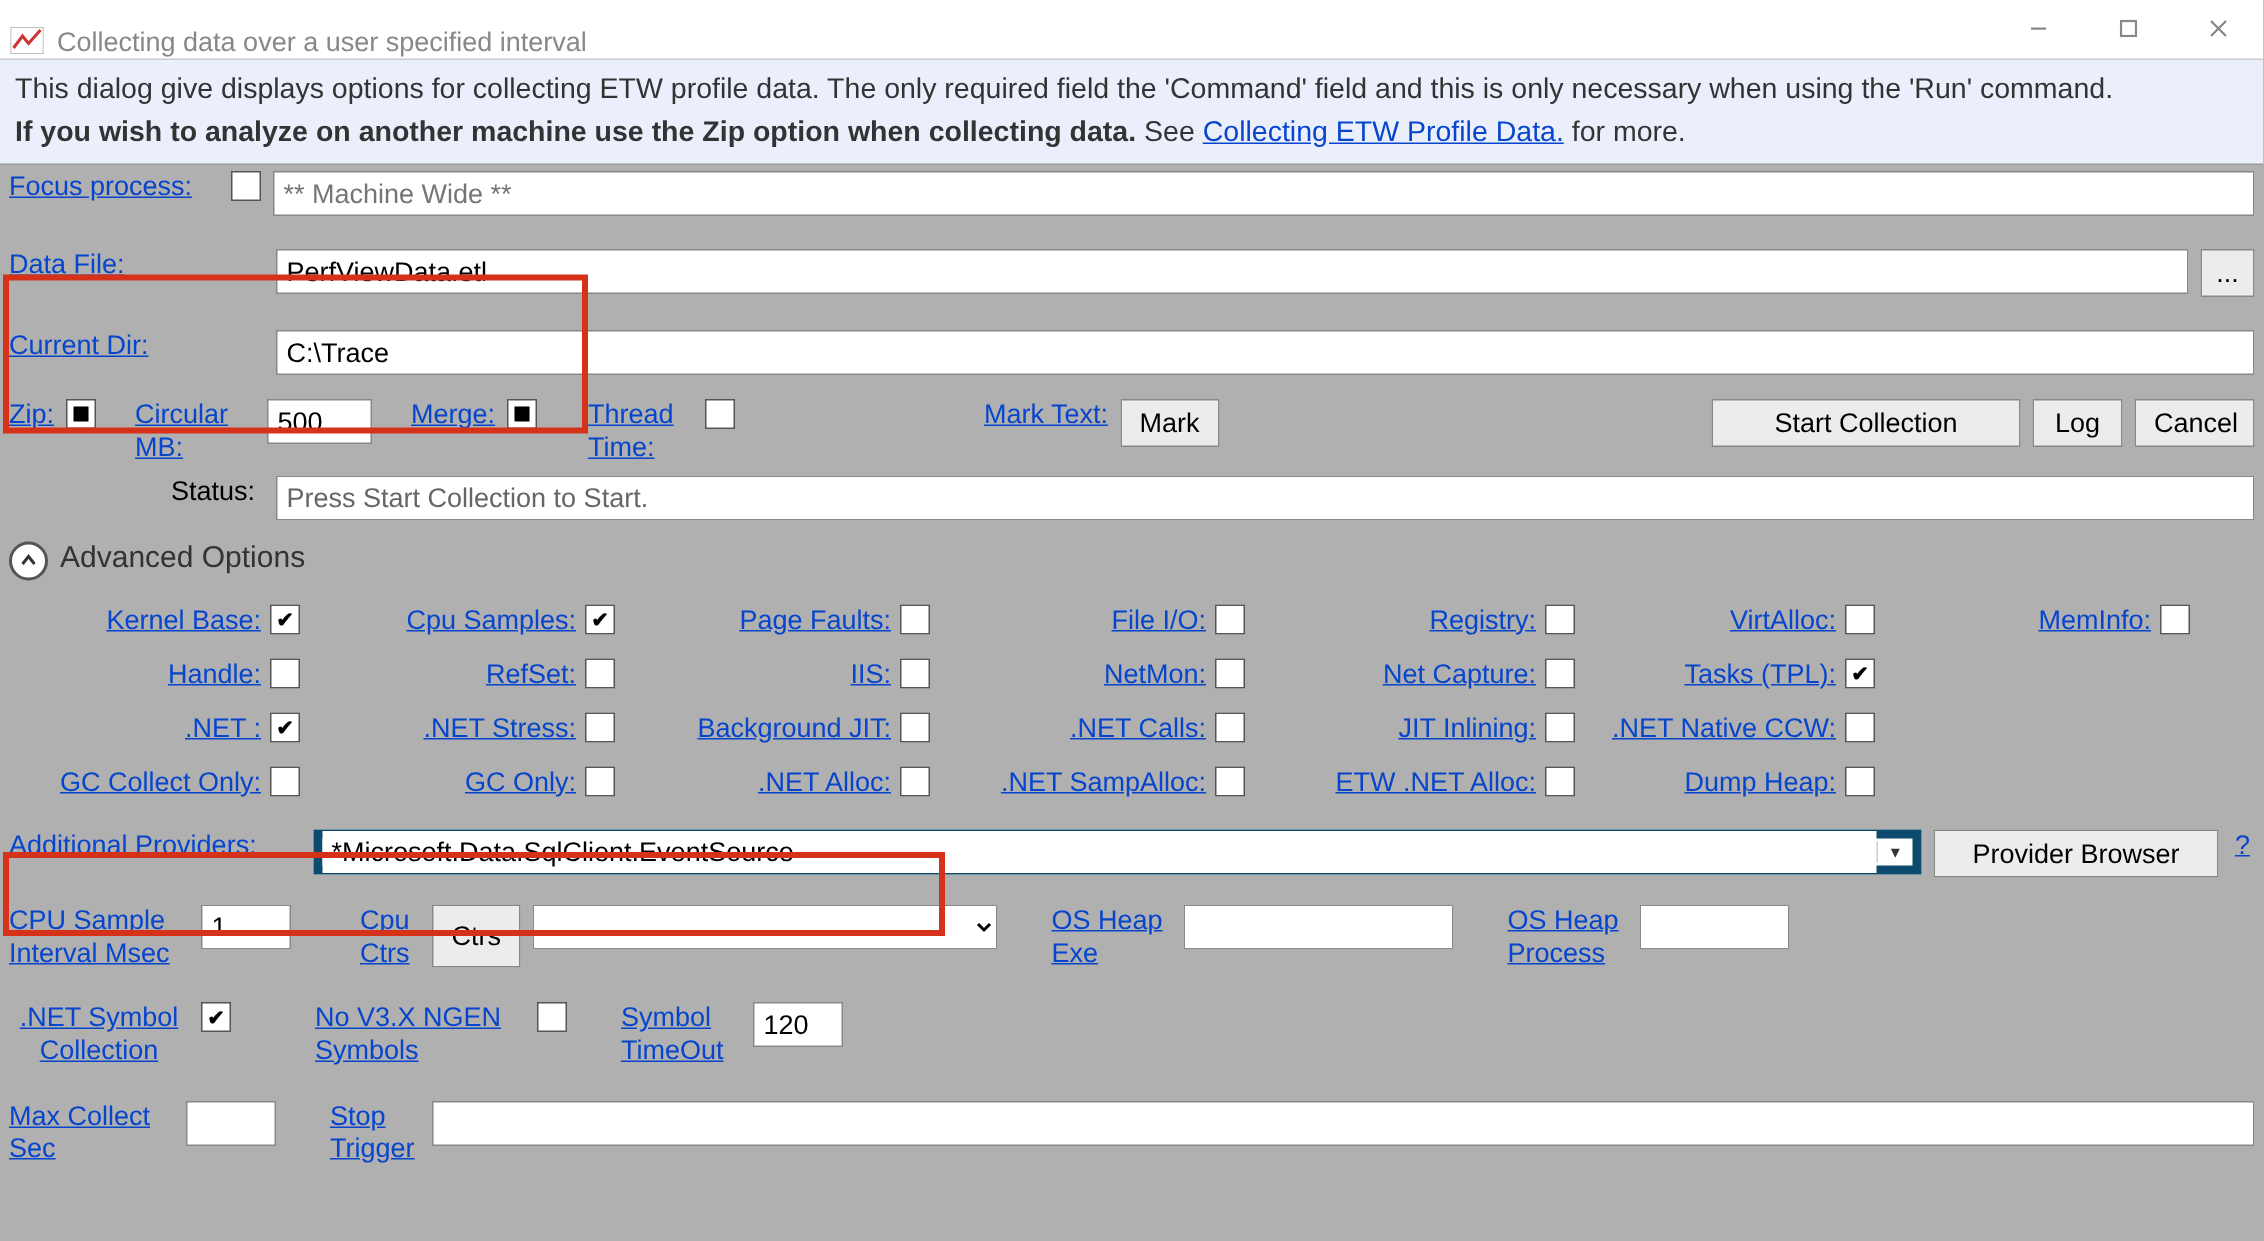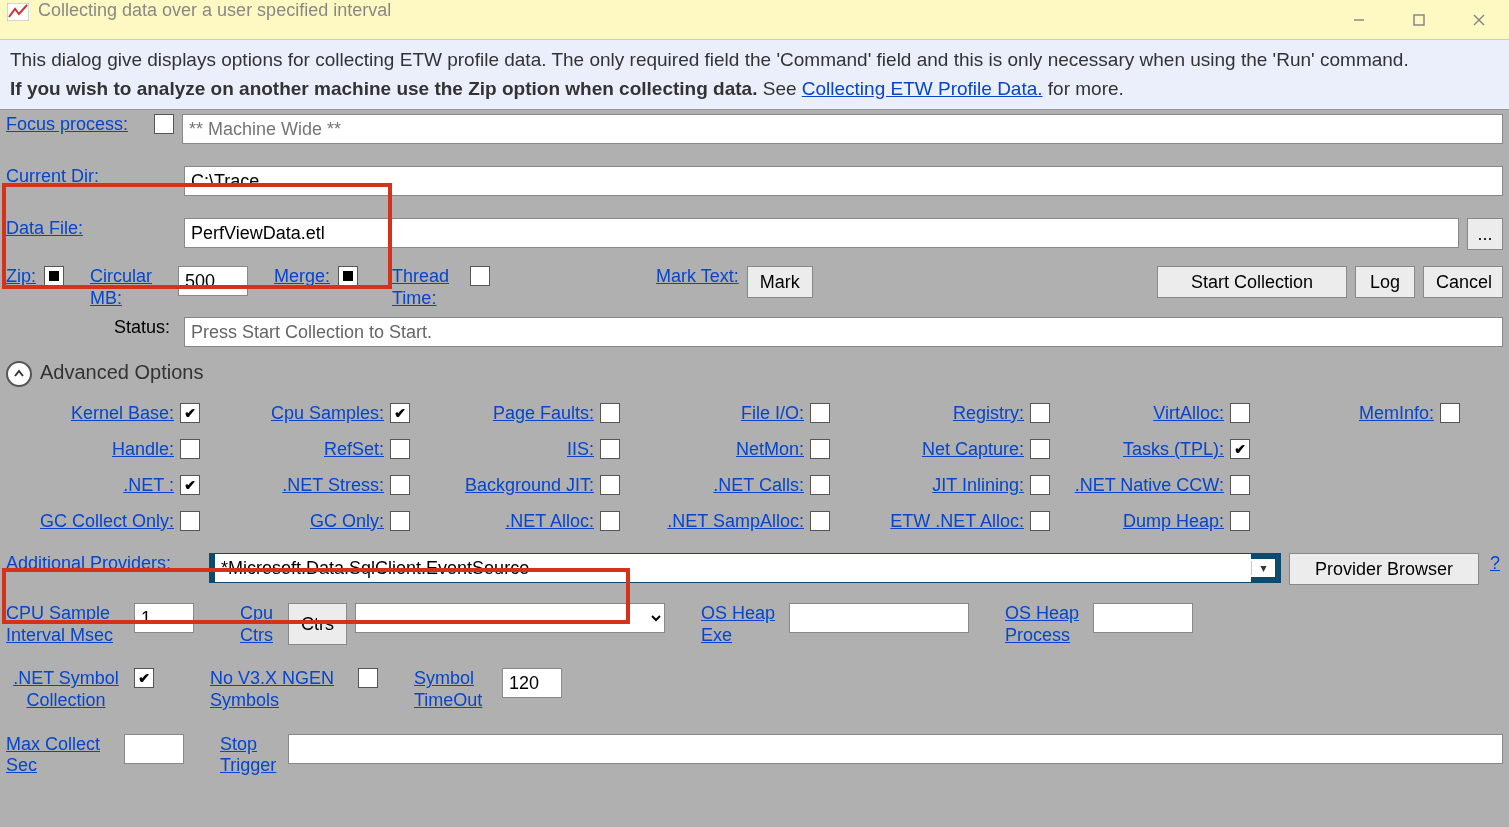--- a/index.html
+++ b/index.html
@@ -8,23 +8,23 @@
     width:1509px;
     height:827px;
     font-family: "Segoe UI", Arial, sans-serif;
     font-size:18px;
     color:#333;
     background:#b0b0b0;
     overflow:hidden;
   }
   .title-bar {
     height:40px;
-    background:#fef9c3;
+    background:#ffffff;
     display:flex;
-    align-items:flex-start;
+    align-items:flex-end;
     border-bottom:1px solid #ccc;
     padding:0 0 0 6px;
   }
   .title-bar .app-icon {
     width:24px; height:24px;
     margin-right:8px;
     display:flex; align-items:center; justify-content:center;
   }
   .title-text { color:#888; font-size:18px; }
   .win-ctrls { margin-left:auto; display:flex; }
@@ -163,47 +163,47 @@
 
 <div class="content" style="position:relative;">
 
   <div class="row gray-row">
     <span class="link-label" style="width:140px;">Focus process:</span>
     <span class="cb"></span>
     <input type="text" class="wide-input ro-input" placeholder="** Machine Wide **" style="">
   </div>
 
   <div class="row gray-row" style="padding-top:18px;">
-    <span class="link-label" style="width:170px;">Current Dir:</span>
-    <input type="text" class="wide-input" value="C:\Trace" style="">
-  </div>
-
-  <div class="row gray-row" style="padding-top:18px;">
     <span class="link-label" style="width:170px;">Data File:</span>
     <input type="text" class="wide-input" value="PerfViewData.etl" style="">
     <button class="btn" style="width:36px;padding:0;">...</button>
+  </div>
+
+  <div class="row gray-row" style="padding-top:18px;">
+    <span class="link-label" style="width:170px;">Current Dir:</span>
+    <input type="text" class="wide-input" value="C:\Trace" style="">
   </div>
 
   <div class="row gray-row" style="padding-top:12px;">
     <span class="link-label">Zip:</span>
     <span class="cb tri"></span>
     <span style="width:10px;"></span>
     <span class="link-label" style="width:80px;line-height:1.2;">Circular MB:</span>
     <input type="text" style="width: 70px;" value="500">
     <span style="width:10px;"></span>
     <span class="link-label">Merge:</span>
     <span class="cb tri"></span>
     <span style="width:18px;"></span>
     <span class="link-label" style="width:70px;line-height:1.2;">Thread Time:</span>
     <span class="cb"></span>
     <span style="width:150px;"></span>
     <span class="link-label">Mark Text:</span>
     <button class="btn">Mark</button>
     <span style="flex:1;"></span>
-    <button class="btn" style="width:190px;">Start Collection</button>
+    <button class="btn" style="width:206px;">Start Collection</button>
     <button class="btn" style="width:60px;">Log</button>
     <button class="btn" style="width:80px;">Cancel</button>
   </div>
 
   <div class="row gray-row">
     <span style="width:170px;text-align:right;padding-right:6px;" class="status-lbl">Status:</span>
     <input type="text" class="wide-input ro-input" readonly="" value="Press Start Collection to Start." style="">
   </div>
 
   <div class="row gray-row" style="padding-top:10px;">

